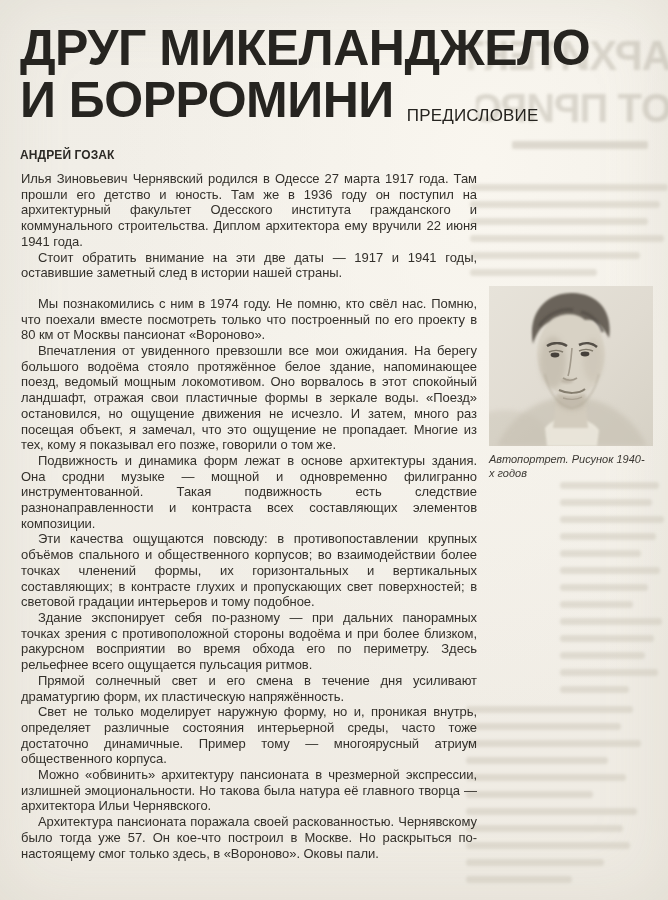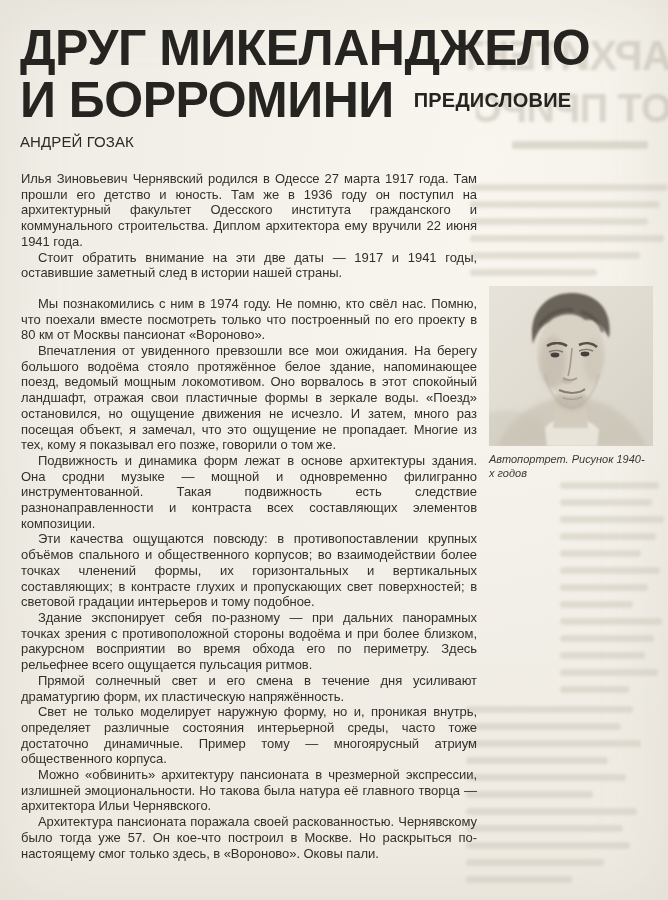--- a/index.html
+++ b/index.html
@@ -20,23 +20,23 @@
   .bleed-smallline{position:absolute;top:141px;right:20px;width:136px;height:8px;
     background:#c3bdb0;opacity:0.5;filter:blur(1.6px);border-radius:2px;}
   .bleed-group{position:absolute;opacity:0.45;filter:blur(1.7px);}
   .b-row{height:7px;margin-bottom:10px;background:#c9c3b5;border-radius:3px;}
   #bleedA{top:184px;left:470px;width:198px;}
   #bleedB{top:482px;left:560px;width:104px;}
   #bleedC{top:706px;left:466px;width:182px;}
   
   .header{position:absolute;left:20px;top:22px;z-index:1;color:#262420;}
   .t1{display:block;font-size:50px;line-height:52px;font-weight:700;letter-spacing:-0.5px;white-space:nowrap;}
-  .t2row{display:flex;align-items:center;gap:20px;}
-  .tsub{font-size:20px;font-weight:700;letter-spacing:0.2px;white-space:nowrap;}
-  .author{margin-top:7px;font-size:15px;font-weight:400;letter-spacing:0.1px;color:#2c2a26;}
+  .t2row{display:flex;align-items:flex-end;gap:13px;}
+  .tsub{font-size:17px;font-weight:400;letter-spacing:0.2px;white-space:nowrap;}
+  .author{margin-top:22px;font-size:12px;font-weight:700;letter-spacing:0.1px;color:#2c2a26;}
   
   .body{position:absolute;left:21px;top:171px;width:456px;z-index:1;
     font-size:13px;line-height:15.7px;text-align:justify;color:#33302b;letter-spacing:-0.05px;}
   .body p{margin:0;text-indent:17px;}
   .body p.first{text-indent:0;}
   .body p.gap{margin-top:15px;}
   
   .figure{position:absolute;left:489px;top:286px;width:136px;margin:0;z-index:2;}
   .art{width:164px;height:160px;overflow:hidden;}
   .caption{margin-top:7px;font-style:italic;font-size:11px;line-height:13.5px;color:#3b3833;width:158px;}

